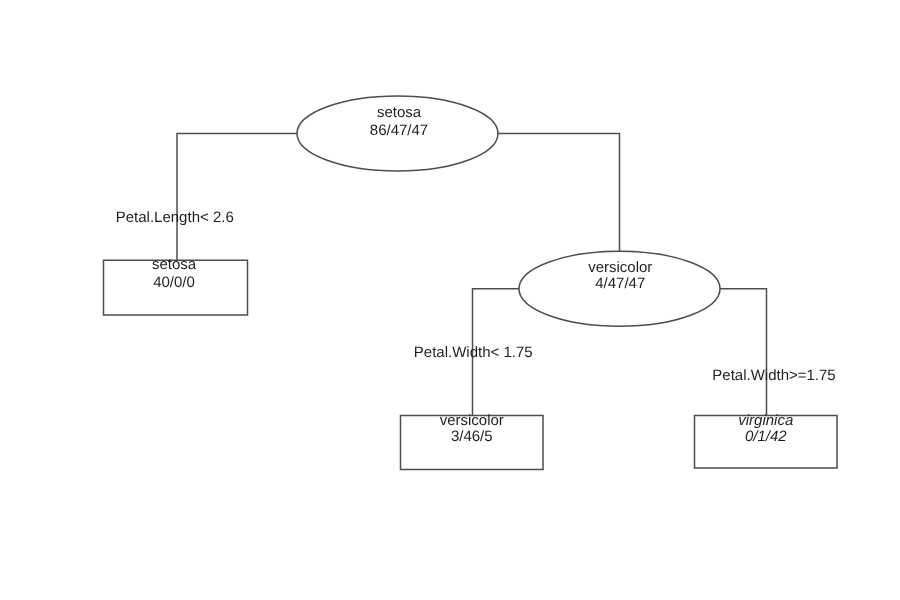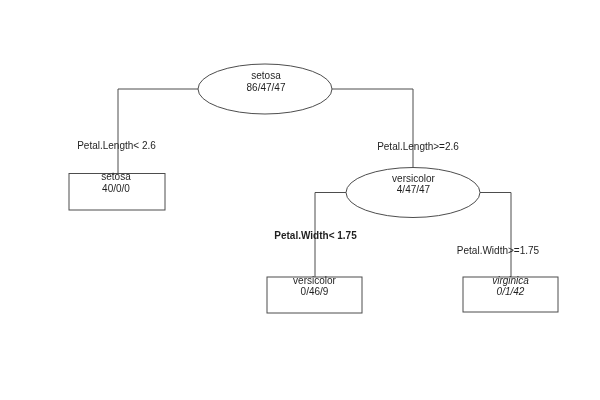--- a/index.html
+++ b/index.html
@@ -44,42 +44,41 @@
 
     <ellipse cx="265" cy="89" rx="67" ry="25" fill="#ffffff" stroke="#4d4d4d" stroke-width="1"></ellipse>
     <ellipse cx="413" cy="192.5" rx="67" ry="25" fill="#ffffff" stroke="#4d4d4d" stroke-width="1"></ellipse>
 
     <rect x="69" y="173.5" width="96" height="36.5" fill="#ffffff" stroke="#4d4d4d" stroke-width="1"></rect>
     <rect x="267" y="277" width="95" height="36" fill="#ffffff" stroke="#4d4d4d" stroke-width="1"></rect>
     <rect x="463" y="277" width="95" height="35" fill="#ffffff" stroke="#4d4d4d" stroke-width="1"></rect>
   </svg>
 
   <div class="txt" style="left:116.5px; top:140px;">Petal.Length&lt; 2.6</div>
-  <div class="txt" style="left:418px; top:140.5px;">Petal.Length&gt;=2.6</div>
-  <div class="txt" style="left:315.5px; top:229.5px;font-weight:bold;">Petal.Width&lt; 1.75</div>
-  <div class="txt" style="left:498px; top:244.5px;">Petal.Width&gt;=1.75</div>
+  <div class="txt" style="left:315.5px; top:229.5px;">Petal.Width&lt; 1.75</div>
+  <div class="txt" style="left:516px; top:244.5px;">Petal.Width&gt;=1.75</div>
 
   <div class="txt" style="left:266px; top:70px;">
     <div>setosa</div>
     <div>86/47/47</div>
   </div>
 
   <div class="txt" style="left:116px; top:171px;">
     <div>setosa</div>
     <div>40/0/0</div>
   </div>
 
   <div class="txt" style="left:413.5px; top:172.5px;">
     <div>versicolor</div>
     <div>4/47/47</div>
   </div>
 
   <div class="txt" style="left:314.5px; top:274.5px;">
     <div>versicolor</div>
-    <div>0/46/9</div>
+    <div>3/46/5</div>
   </div>
 
   <div class="txt" style="left:510.5px; top:274.5px;font-style:italic;">
     <div>virginica</div>
     <div>0/1/42</div>
   </div>
 
 </div>
 
 </body></html>

